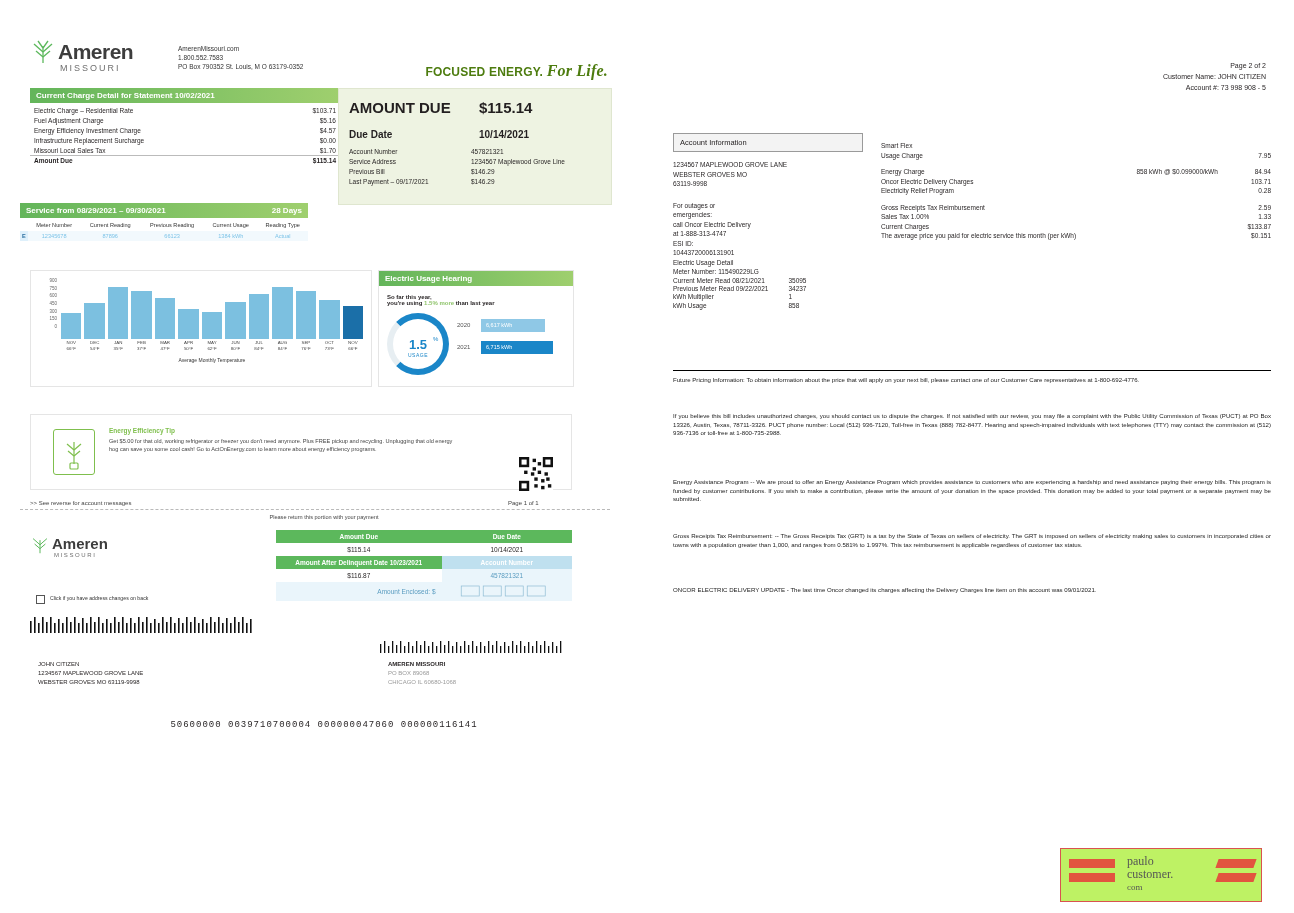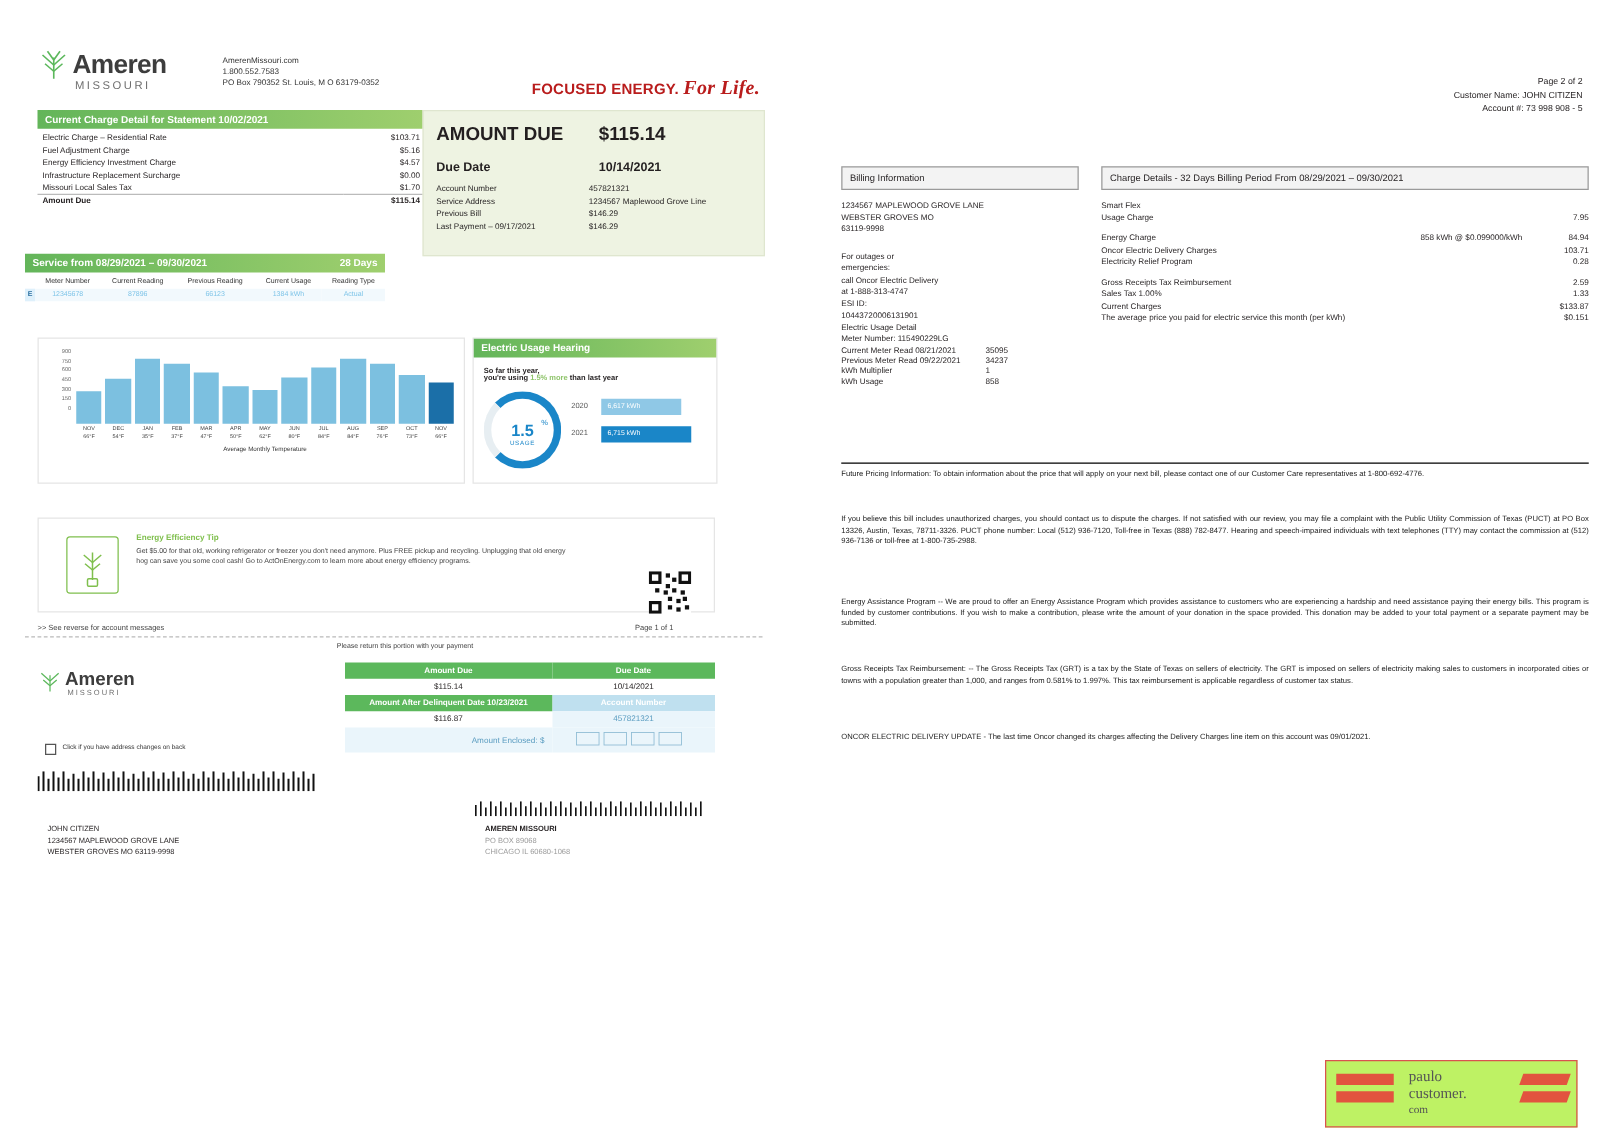--- a/index.html
+++ b/index.html
@@ -12,21 +12,21 @@
     overflow:hidden;
   }
   .page{position:absolute;top:0;left:0;width:1294px;height:913px;}
   
   .left-page{position:absolute;left:0;top:0;width:648px;height:913px;background:#fff;}
   .logo-wrap{position:absolute;left:30px;top:38px;width:140px;height:40px;}
   .logo-leaf{position:absolute;left:0;top:0;width:26px;height:26px;}
   .logo-text{position:absolute;left:28px;top:2px;font-size:21px;font-weight:bold;letter-spacing:-0.5px;color:#3d3d3d;}
   .logo-sub{position:absolute;left:30px;top:25px;font-size:9px;letter-spacing:2px;color:#6f6f6f;}
   .addr-head{position:absolute;left:178px;top:44px;font-size:6.5px;line-height:9px;color:#333;}
-  .tagline{position:absolute;right:40px;top:62px;font-size:12px;font-weight:bold;color:#b91c1c;letter-spacing:.2px;}
+  .tagline{position:absolute;right:40px;top:62px;font-size:12px;font-weight:bold;color:#4d7c0f;letter-spacing:.2px;}
   .tagline i{font-family:"Liberation Serif",serif;font-style:italic;font-weight:bold;font-size:16px;}
 
   .bar{background:#5cb85c;color:#fff;font-size:8px;font-weight:bold;padding:3px 6px;}
   .greenbar{background:linear-gradient(90deg,#63b55a,#9fcf6e);}
   .sec-charge{position:absolute;left:30px;top:88px;width:310px;}
   .chg-table{width:100%;border-collapse:collapse;font-size:6.5px;margin-top:3px;}
   .chg-table td{padding:1.4px 4px;}
   .chg-table td.amt{text-align:right;}
   .chg-table tr.total td{font-weight:bold;border-top:1px solid #bbb;}
 
@@ -513,31 +513,32 @@
 
     <div class="cust-addr" style="white-space:pre-line">JOHN CITIZEN
 1234567 MAPLEWOOD GROVE LANE
 WEBSTER GROVES MO 63119-9998</div>
     <div class="ameren-addr">
       <div class="b">AMEREN MISSOURI</div>
       <div class="g" style="white-space:pre-line">PO BOX 89068
 CHICAGO IL 60680-1068</div>
     </div>
 
+    <div class="ocr-line">50600000 0039710700004 000000047060 000000116141</div>
   </div>
 
   <div class="right-page">
     <div class="rp-head">
       <div>Page 2 of 2</div>
       <div>Customer Name: JOHN CITIZEN</div>
       <div>Account #: 73 998 908 - 5</div>
     </div>
 
     <div class="acct-info">
-      <div class="panel-title">Billing Information</div>
+      <div class="panel-title">Account Information</div>
       <div class="acct-body" style="white-space:pre-line">1234567 MAPLEWOOD GROVE LANE
 WEBSTER GROVES MO
 63119-9998</div>
       <div class="acct-body" style="white-space:pre-line;margin-top:12px">For outages or
 emergencies:
 call Oncor Electric Delivery
 at 1-888-313-4747
 ESI ID:
 10443720006131901
 Electric Usage Detail
@@ -558,21 +559,20 @@
             </tr>
         <tr>
               <td>kWh Usage</td>
               <td class="v">858</td>
             </tr>
       </tbody>
         </table>
     </div>
 
     <div class="charge-det">
-      <div class="panel-title">Charge Details  -  32 Days Billing Period From 08/29/2021 – 09/30/2021</div>
       <table class="cd-table">
         <tbody>
             <tr>
               <td>Smart Flex</td>
               <td class="mid"></td>
               <td class="amt"></td>
             </tr>
         <tr>
               <td>Usage Charge</td>
               <td class="mid"></td>

